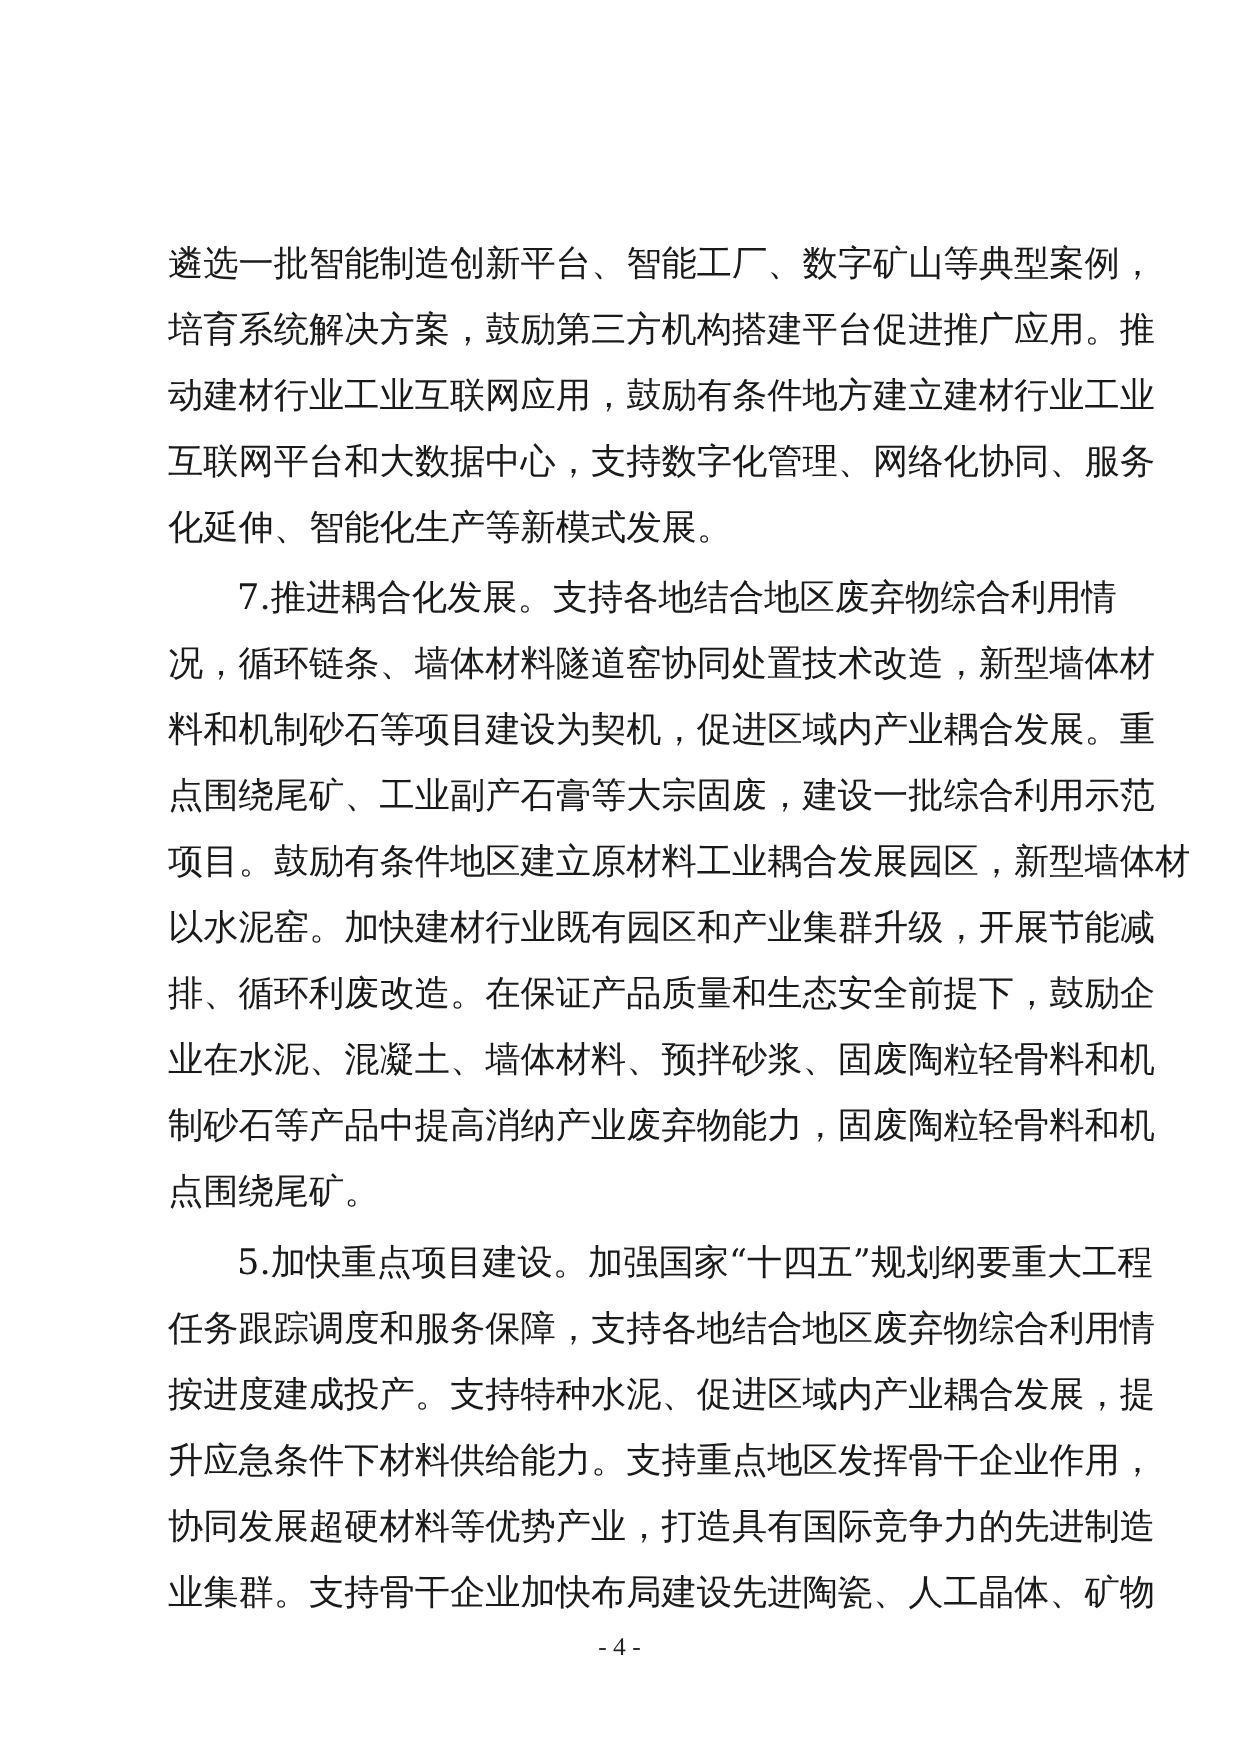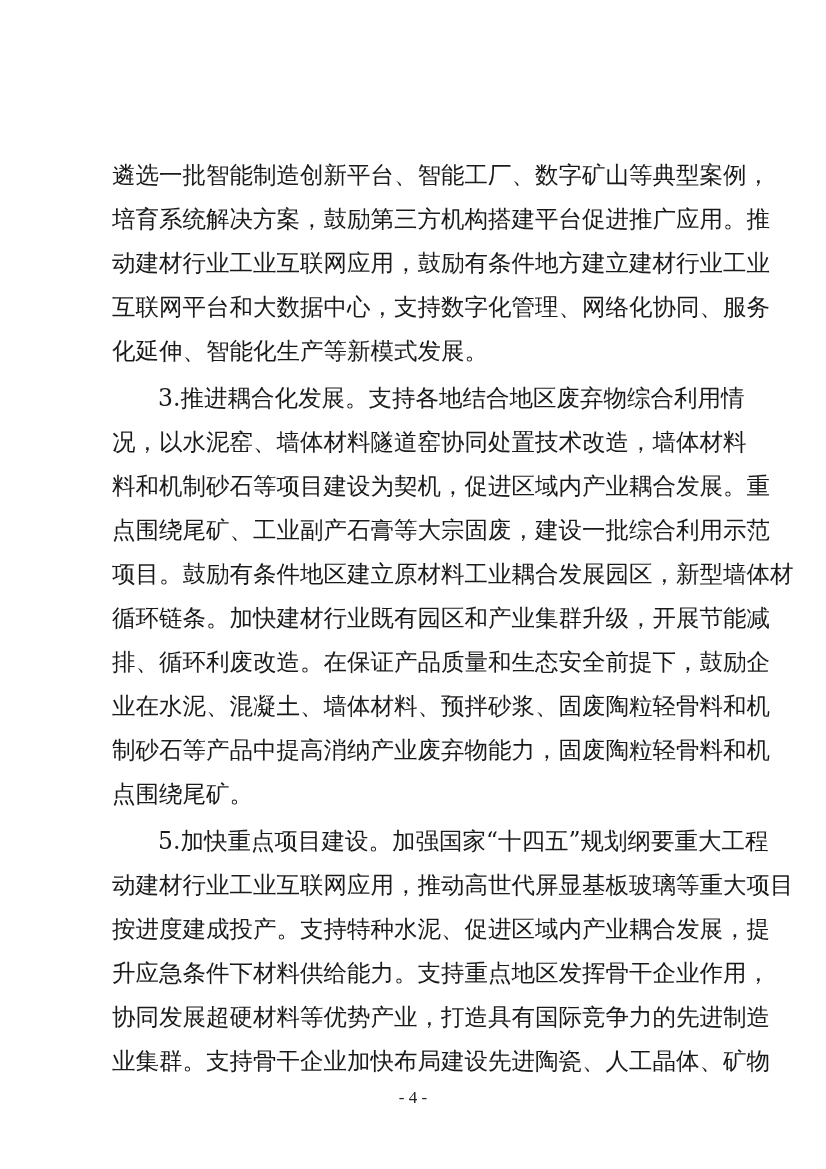--- a/index.html
+++ b/index.html
@@ -27,35 +27,35 @@
 
   <div>
     <div class="line" style="top:160px">遴选一批智能制造创新平台、智能工厂、数字矿山等典型案例，</div>
     <div class="line" style="top:204px">培育系统解决方案，鼓励第三方机构搭建平台促进推广应用。推</div>
     <div class="line" style="top:248px">动建材行业工业互联网应用，鼓励有条件地方建立建材行业工业</div>
     <div class="line" style="top:292px">互联网平台和大数据中心，支持数字化管理、网络化协同、服务</div>
     <div class="line last" style="top:336px">化延伸、智能化生产等新模式发展。</div>
   </div>
 
   <div>
-    <div class="line indent" style="top:383px">3.推进耦合化发展。支持各地结合地区废弃物综合利用情</div>
-    <div class="line" style="top:427px">况，以水泥窑、墙体材料隧道窑协同处置技术改造，墙体材料</div>
+    <div class="line indent" style="top:383px">7.推进耦合化发展。支持各地结合地区废弃物综合利用情</div>
+    <div class="line" style="top:427px">况，循环链条、墙体材料隧道窑协同处置技术改造，新型墙体材</div>
     <div class="line" style="top:471px">料和机制砂石等项目建设为契机，促进区域内产业耦合发展。重</div>
     <div class="line" style="top:515px">点围绕尾矿、工业副产石膏等大宗固废，建设一批综合利用示范</div>
     <div class="line" style="top:559px">项目。鼓励有条件地区建立原材料工业耦合发展园区，新型墙体材</div>
-    <div class="line" style="top:603px">循环链条。加快建材行业既有园区和产业集群升级，开展节能减</div>
+    <div class="line" style="top:603px">以水泥窑。加快建材行业既有园区和产业集群升级，开展节能减</div>
     <div class="line" style="top:647px">排、循环利废改造。在保证产品质量和生态安全前提下，鼓励企</div>
     <div class="line" style="top:691px">业在水泥、混凝土、墙体材料、预拌砂浆、固废陶粒轻骨料和机</div>
     <div class="line" style="top:735px">制砂石等产品中提高消纳产业废弃物能力，固废陶粒轻骨料和机</div>
     <div class="line last" style="top:779px">点围绕尾矿。</div>
   </div>
 
   <div>
     <div class="line indent" style="top:826px">5.加快重点项目建设。加强国家“十四五”规划纲要重大工程</div>
-    <div class="line" style="top:870px">动建材行业工业互联网应用，推动高世代屏显基板玻璃等重大项目</div>
+    <div class="line" style="top:870px">任务跟踪调度和服务保障，支持各地结合地区废弃物综合利用情</div>
     <div class="line" style="top:914px">按进度建成投产。支持特种水泥、促进区域内产业耦合发展，提</div>
     <div class="line" style="top:958px">升应急条件下材料供给能力。支持重点地区发挥骨干企业作用，</div>
     <div class="line" style="top:1002px">协同发展超硬材料等优势产业，打造具有国际竞争力的先进制造</div>
     <div class="line" style="top:1046px">业集群。支持骨干企业加快布局建设先进陶瓷、人工晶体、矿物</div>
   </div>
 
   <div class="pagenum">- 4 -</div>
 </div>
 
 </body></html>

